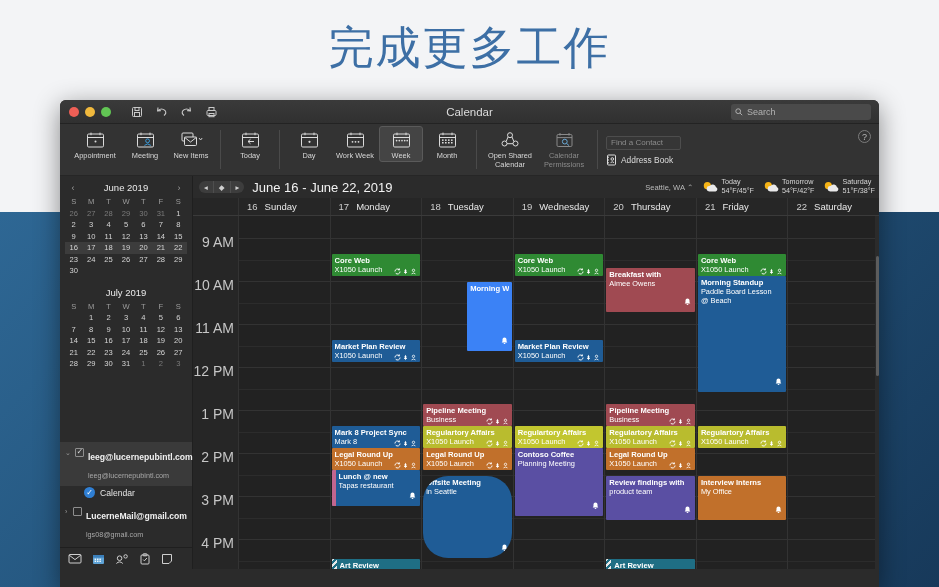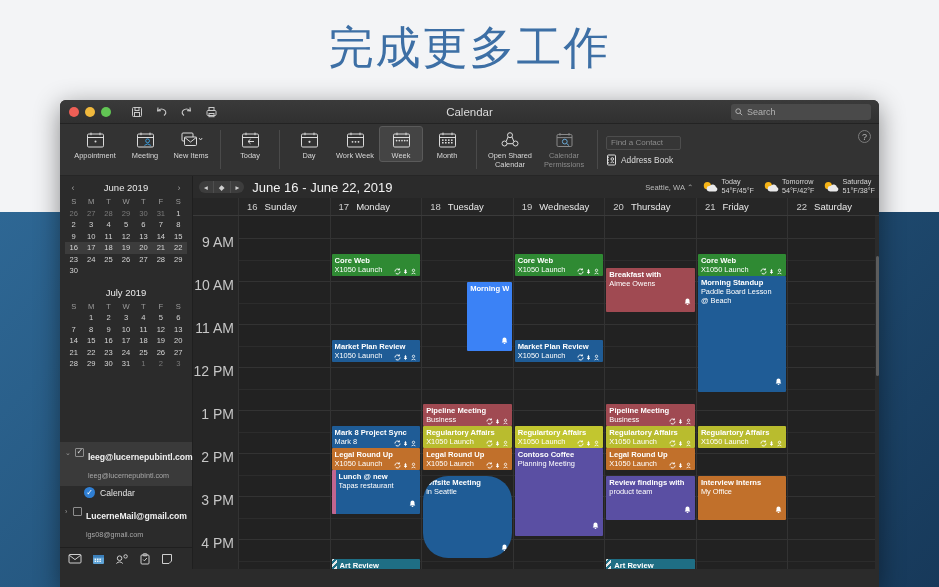--- a/index.html
+++ b/index.html
@@ -719,21 +719,21 @@
                     <path d="M4.5 1 L6 4 H3 Z"></path>
                     <path d="M4.5 2.6 L6.6 6.3 H2.4 Z"></path>
                     <rect x="4.1" y="6" width="0.9" height="1.8"></rect>
                   </svg>
                   <svg width="7" height="7" viewBox="0 0 9 9" fill="none" stroke="#fff" stroke-width="1">
                     <circle cx="4.5" cy="3" r="1.5"></circle>
                     <path d="M2 7.6 q2.5-2.4 5 0"></path>
                   </svg>
                 </div>
               </div>
-              <div class="ev lbar" style="background: rgb(31, 92, 150); top: 254px; height: 44px;">
+              <div class="ev lbar" style="background: rgb(31, 92, 150); top: 254px; height: 36px;">
                 <div class="t1">Lunch @ new</div>
                 <div class="t2">Tapas restaurant</div>
                 <div class="bell"><svg width="7" height="8" viewBox="0 0 9 10" fill="#fff">
                     <path d="M4.5 0.6 a2.6 2.6 0 0 1 2.6 2.6 v2.2 l1 1.4 H0.9 l1-1.4 V3.2 A2.6 2.6 0 0 1 4.5 0.6Z"></path>
                     <path d="M3.3 7.6 h2.4 a1.2 1.2 0 0 1-2.4 0Z"></path>
                   </svg></div>
               </div>
               <div class="ev stripe" style="background: rgb(31, 110, 132); top: 343px; height: 46px;">
                 <div class="t1">Art Review</div>
               </div>
@@ -901,21 +901,21 @@
                     <path d="M4.5 1 L6 4 H3 Z"></path>
                     <path d="M4.5 2.6 L6.6 6.3 H2.4 Z"></path>
                     <rect x="4.1" y="6" width="0.9" height="1.8"></rect>
                   </svg>
                   <svg width="7" height="7" viewBox="0 0 9 9" fill="none" stroke="#fff" stroke-width="1">
                     <circle cx="4.5" cy="3" r="1.5"></circle>
                     <path d="M2 7.6 q2.5-2.4 5 0"></path>
                   </svg>
                 </div>
               </div>
-              <div class="ev" style="background: rgb(90, 79, 163); top: 232px; height: 88px;">
+              <div class="ev" style="background: rgb(90, 79, 163); top: 232px; height: 68px;">
                 <div class="t1">Contoso Coffee</div>
                 <div class="t2">Planning Meeting</div>
                 <div class="bell"><svg width="7" height="8" viewBox="0 0 9 10" fill="#fff">
                     <path d="M4.5 0.6 a2.6 2.6 0 0 1 2.6 2.6 v2.2 l1 1.4 H0.9 l1-1.4 V3.2 A2.6 2.6 0 0 1 4.5 0.6Z"></path>
                     <path d="M3.3 7.6 h2.4 a1.2 1.2 0 0 1-2.4 0Z"></path>
                   </svg></div>
               </div>
             </div>
             <div class="col">
               <div class="hline" style="top: 22px;"></div>

